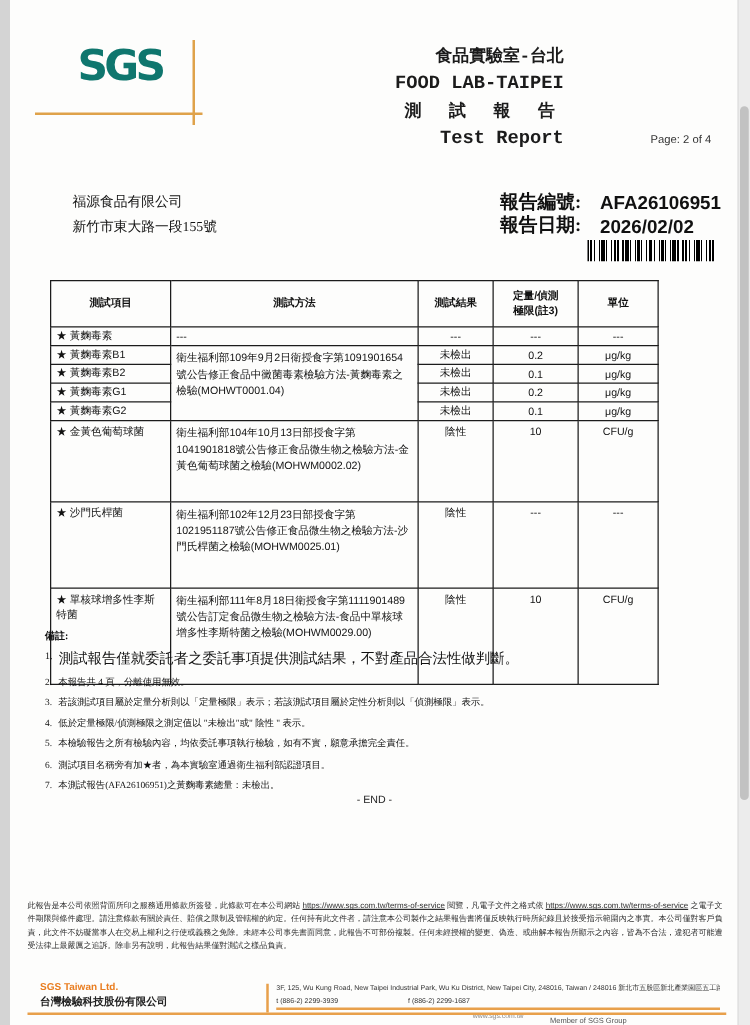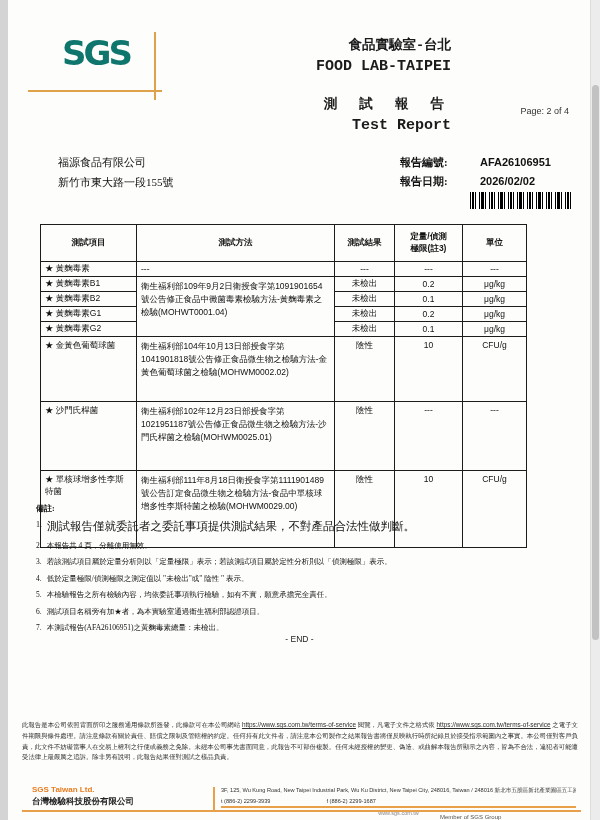--- a/index.html
+++ b/index.html
@@ -18,31 +18,31 @@
     color:#0f766e;letter-spacing:-3px;
   }
   .sgs-hline{position:absolute;left:-34px;top:60px;width:134px;height:2px;background:#dfa24a;}
   .sgs-vline{position:absolute;left:92px;top:2px;width:2px;height:68px;background:#dfa24a;}
 
   .title-block{
     position:absolute;left:140px;right:140px;top:36px;text-align:right;
     font-family:Liberation Mono, monospace;color:#1b1b1b;font-weight:bold;
   }
   .t-zh{font-size:13.5px;margin-bottom:4px;}
-  .t-en{font-size:15px;margin-bottom:20px;}
+  .t-en{font-size:15px;margin-bottom:5px;}
   .t-report-zh{font-size:13.5px;letter-spacing:7px;margin-bottom:4px;}
   .t-report-en{font-size:15px;}
   .page-indicator{position:absolute;right:22px;top:106px;font-size:9px;color:#333;}
 
   
   .client{
     position:absolute;left:50px;top:152px;
     font-family:"Liberation Serif",serif;font-weight:normal;font-size:11px;line-height:20px;color:#111;
   }
-  .meta{position:absolute;left:392px;top:153px;font-size:11px;line-height:19px;color:#111;}
+  .meta{position:absolute;left:392px;top:153px;font-size:15px;line-height:19px;color:#111;}
   .meta-row{display:flex;}
   .meta-label{width:80px;font-family:"Liberation Serif",serif;font-weight:bold;}
   .meta-value{font-family:"Liberation Sans",sans-serif;font-weight:bold;}
   .barcode{
     position:absolute;left:462px;top:192px;width:102px;height:17px;
     background:
       repeating-linear-gradient(90deg,
         #000 0 1px,#fff 1px 2px,#000 2px 4px,#fff 4px 5px,
         #000 5px 6px,#fff 6px 9px,#000 9px 10px,#fff 10px 11px,
         #000 11px 14px,#fff 14px 15px,#000 15px 16px,#fff 16px 19px);

